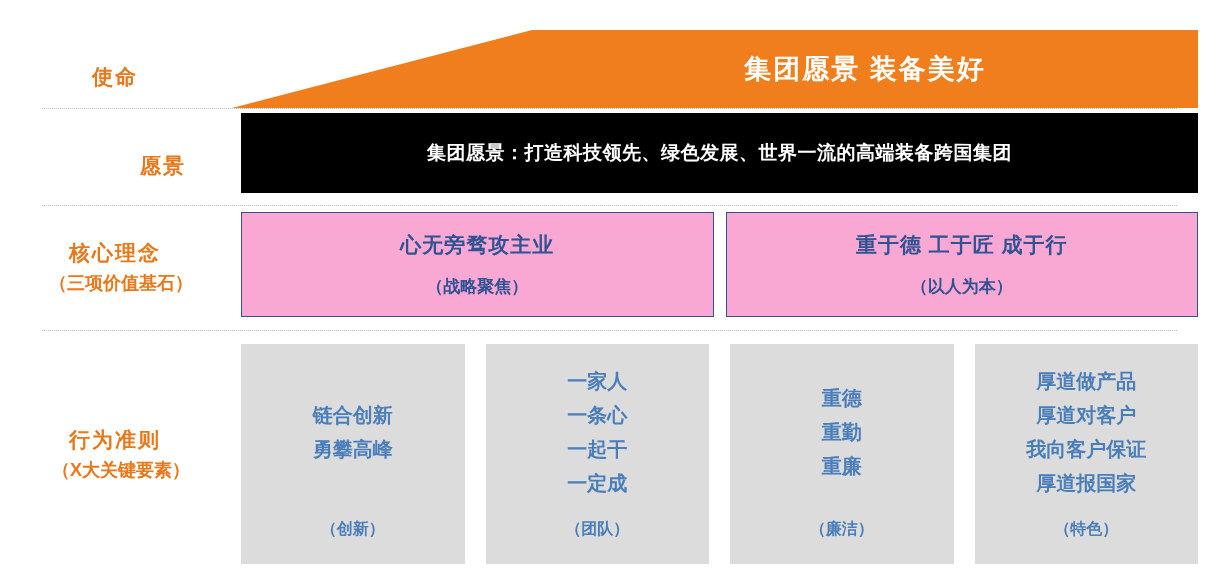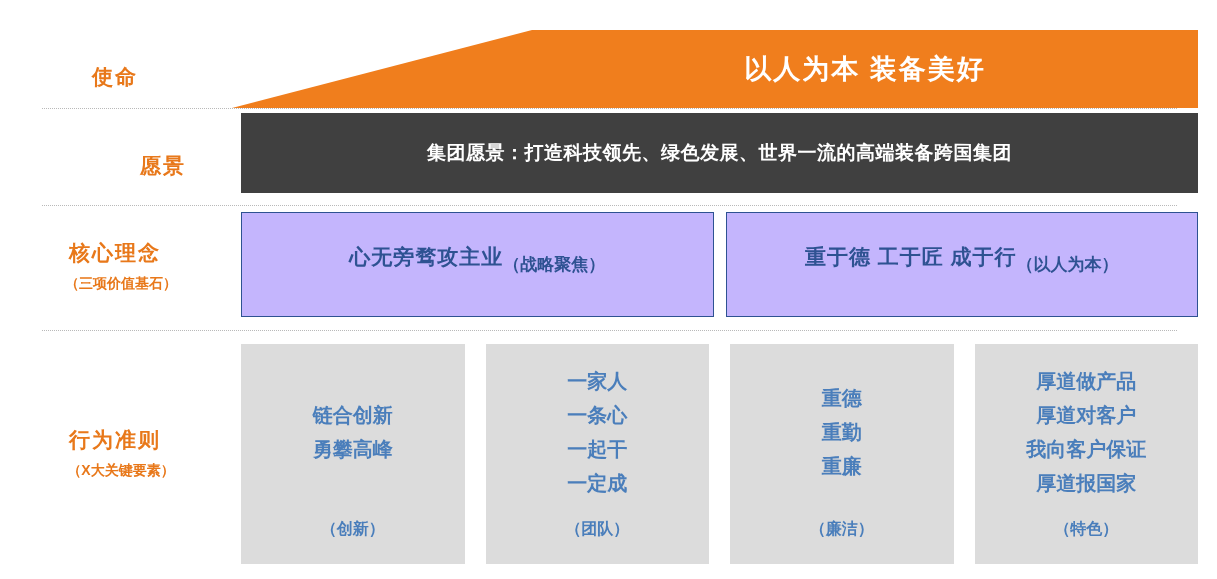--- a/index.html
+++ b/index.html
@@ -29,21 +29,21 @@
     color: #E8781A;
     font-weight: bold;
   }
   .row-label .main {
     font-size: 21px;
     letter-spacing: 2px;
     line-height: 34px;
     white-space: nowrap;
   }
   .row-label .sub {
-    font-size: 14px;
+    font-size: 18px;
     line-height: 26px;
     white-space: nowrap;
     padding-left: 12px;
   }
 
   #label-mission  { top: 60px; }
   #label-vision   { top: 149px; margin-left: 48px; }
   #label-core     { top: 236px; }
   #label-behavior { top: 423px; }
 
@@ -84,21 +84,21 @@
     letter-spacing: 2px;
   }
 
   
   .vision-band {
     position: absolute;
     left: 241px;
     top: 113px;
     width: 957px;
     height: 80px;
-    background: #404040;
+    background: #000000;
     color: #ffffff;
     display: flex;
     flex-direction: column;
     align-items: center;
     justify-content: center;
   }
   .vision-band .line {
     font-size: 19px;
     line-height: 32px;
     font-weight: bold;
@@ -111,23 +111,23 @@
     left: 241px;
     top: 212px;
     width: 957px;
     height: 105px;
     display: flex;
     gap: 12px;
   }
   .core-box {
     flex: 1;
     border: 1px solid #2E5292;
-    background: #c4b5fd;
-    display: flex;
-    flex-direction: row;
+    background: #f9a8d4;
+    display: flex;
+    flex-direction: column;
     align-items: center;
     justify-content: center;
     box-sizing: border-box;
   }
   .core-box .title {
     color: #2E5292;
     font-size: 21px;
     font-weight: bold;
     letter-spacing: 1px;
     margin-bottom: 16px;
@@ -201,21 +201,21 @@
   </div>
 
   <div class="divider" id="divider-1"></div>
   <div class="divider" id="divider-2"></div>
   <div class="divider" id="divider-3"></div>
 
   <div class="roof">
     <svg width="966" height="78" viewBox="0 0 966 78" xmlns="http://www.w3.org/2000/svg">
       <polygon points="0,78 300,0 966,0 966,78" fill="#F07E1D"></polygon>
     </svg>
-    <div class="roof-text">以人为本 装备美好</div>
+    <div class="roof-text">集团愿景 装备美好</div>
   </div>
 
   <div class="vision-band">
     <div class="line">集团愿景：打造科技领先、绿色发展、世界一流的高端装备跨国集团</div>
   </div>
 
   <div class="core-row">
     <div class="core-box">
       <div class="title">心无旁骛攻主业</div>
       <div class="tag">（战略聚焦）</div>

